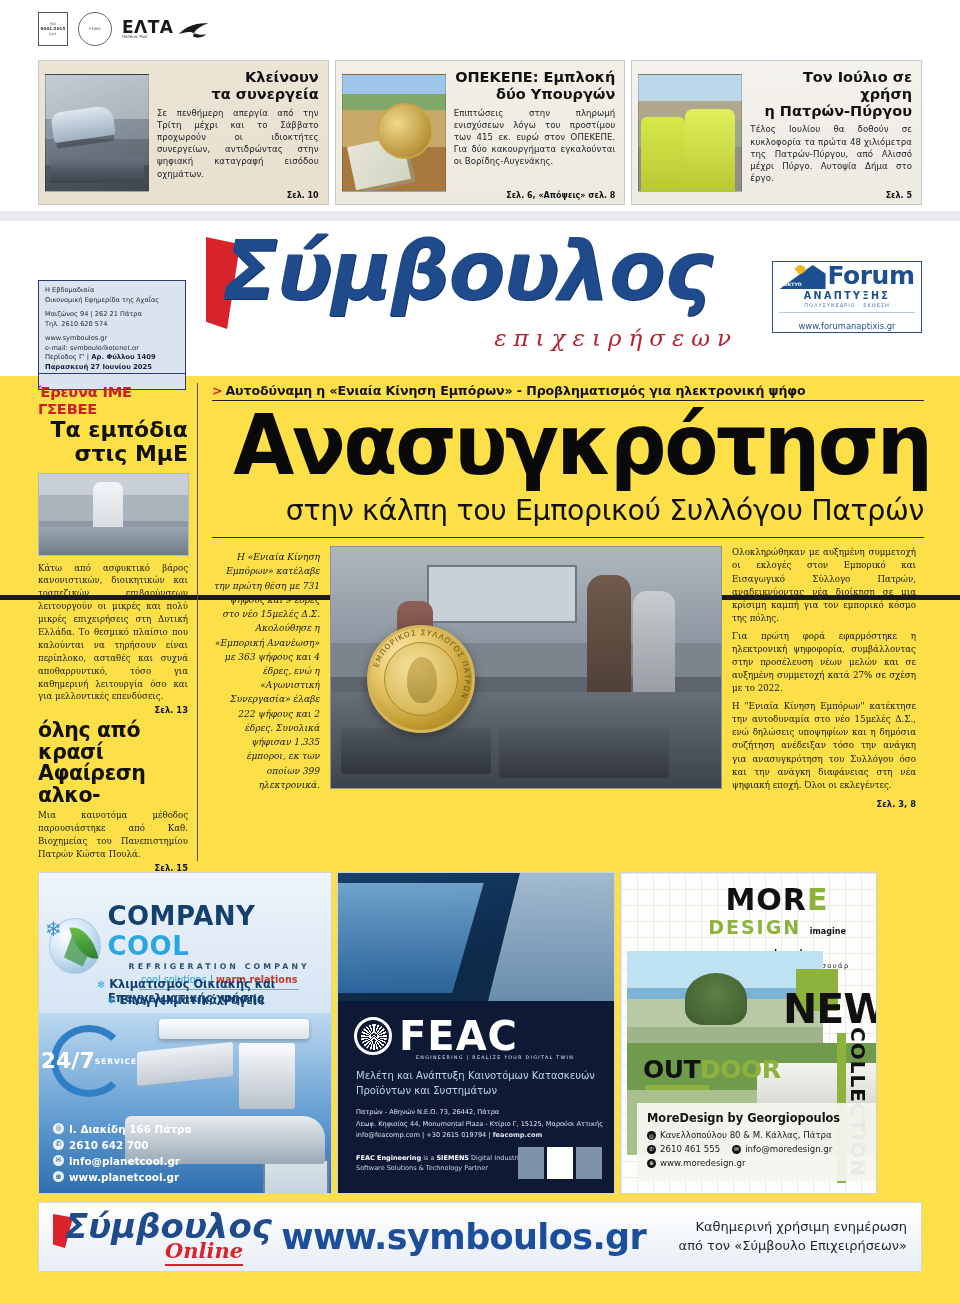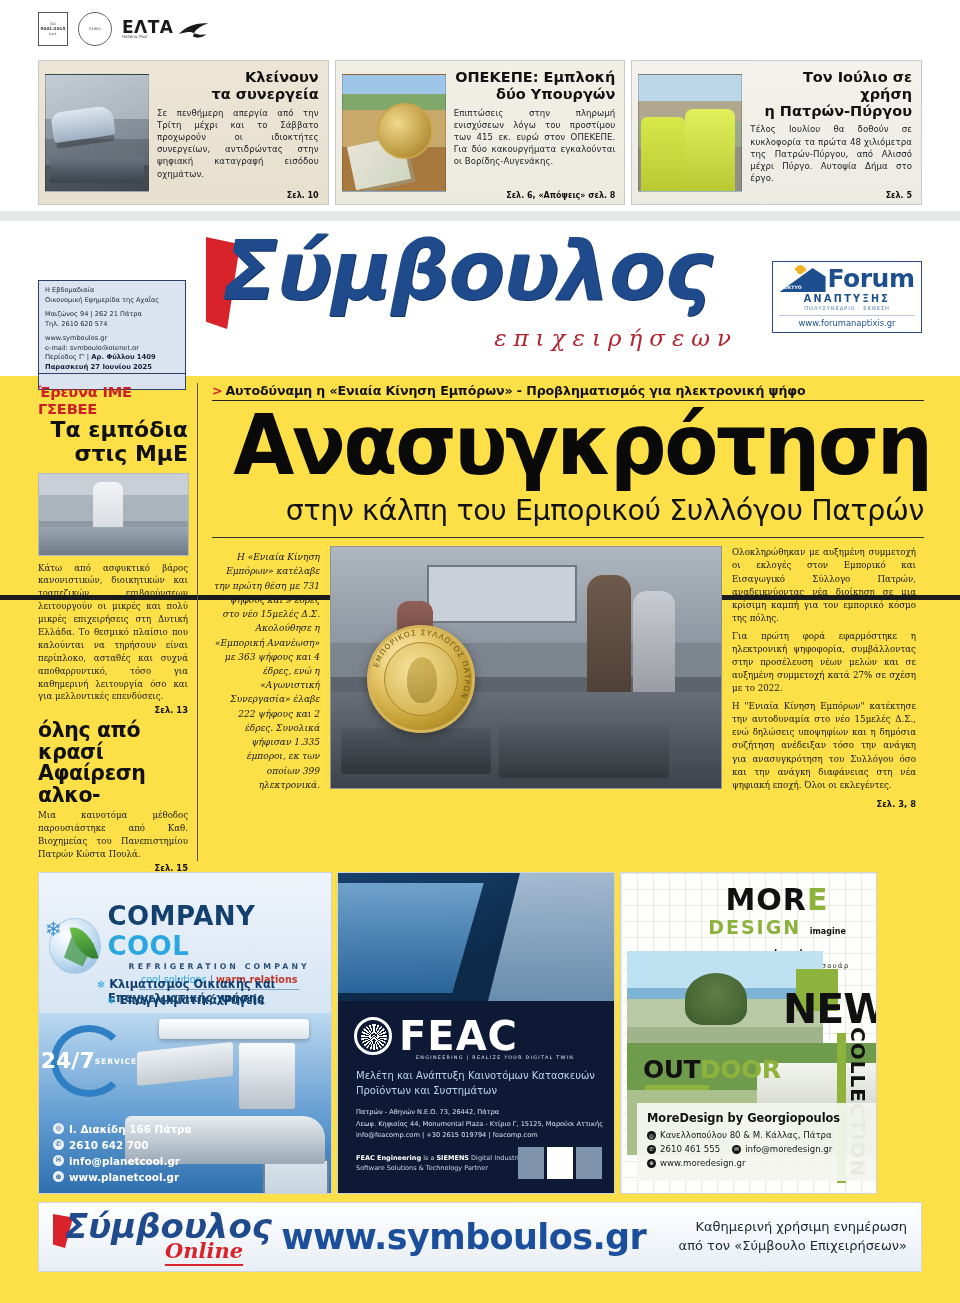--- a/index.html
+++ b/index.html
@@ -230,21 +230,21 @@
   }
   .forum-anapt {
     font-size: 9.6px; font-weight: 700; color: #1d4f8f;
     letter-spacing: 2.4px; margin-top: 1px;
   }
   .forum-poly {
     font-size: 5.2px; color: #4f7cb5; letter-spacing: .9px; margin-top: 1px;
   }
   .forum-url {
     font-size: 8.4px; color: #1d4f8f; margin-top: 4px;
-    border-top: 1px solid #b9c9e0; padding-top: 2px; width: 92%;
+    border-top: 1px solid #b9c9e0; padding-top: 8px; width: 92%;
     text-align: center;
   }
 
   .mast-rule {
     position: absolute; left: 0; top: 374px;
     width: 960px; height: 5px; background: #1b1b1b;
   }
 
   
   .content { position: absolute; left: 0; top: 383px; width: 960px; height: 485px; }
@@ -474,21 +474,21 @@
     content:""; position:absolute; left:4px; top:4px; width:26px; height:26px;
     border-radius:50%;
     background: repeating-conic-gradient(#fff 0 8deg, #0e1a35 8deg 16deg);
   }
   .feac-word { font-size: 40px; font-weight: 700; color: #fff; letter-spacing: 1px; line-height: .9; }
   .feac-tm { position: absolute; left: 78px; top: 182px; font-size: 4.8px; letter-spacing: 1.3px; color: #dfe6ee; }
   .feac-h { position: absolute; left: 18px; top: 196px; width: 244px;
     font-size: 10px; line-height: 1.45; color: #bcd4e8; }
   .feac-addr { position: absolute; left: 18px; top: 234px; width: 250px;
     font-size: 6.6px; line-height: 1.75; color: #d6e2ec; }
-  .feac-addr .b { font-weight: 400; }
+  .feac-addr .b { font-weight: 700; }
   .feac-partner { position: absolute; left: 18px; top: 280px; width: 180px;
     font-size: 6.5px; line-height: 1.6; color: #c3d2e0; }
   .feac-partner .b { font-weight: 700; color: #fff; }
   .feac-sq { position: absolute; right: 12px; bottom: 14px; display: flex; gap: 3px; }
   .feac-sq i { display: block; width: 26px; height: 32px; background: #7e93aa; }
   .feac-sq i.mid { background: #fff; }
 
   
   .md-grid { position:absolute; left:0; top:0; width:301px; height:322px;
     background-image: linear-gradient(#e8ece4 1px, transparent 1px), linear-gradient(90deg, #e8ece4 1px, transparent 1px);

